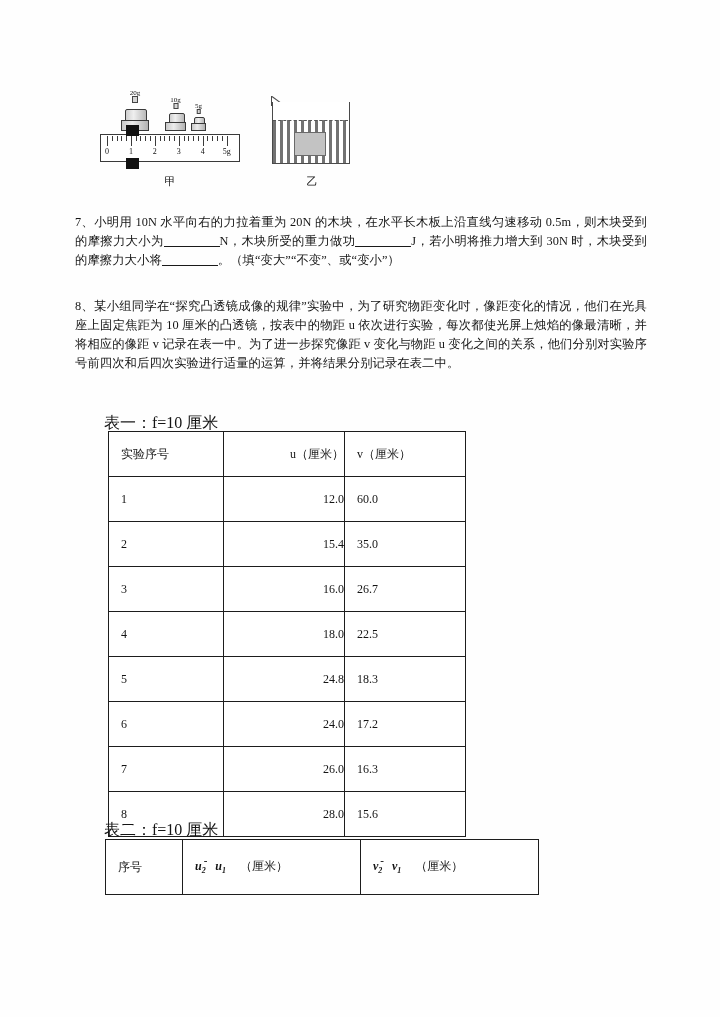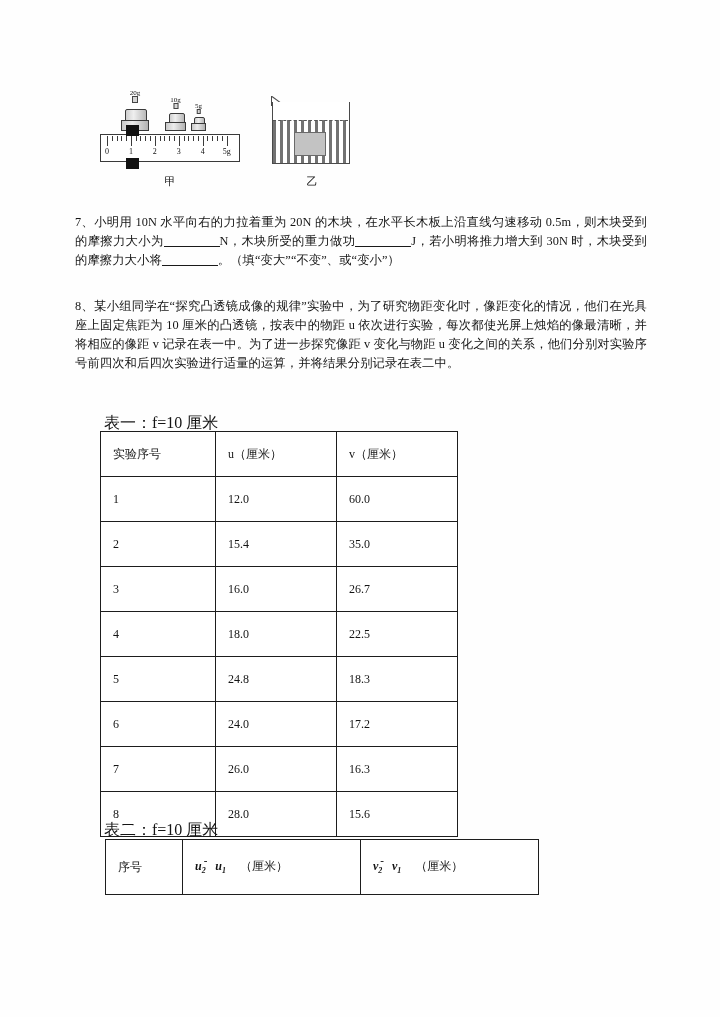--- a/index.html
+++ b/index.html
@@ -265,24 +265,24 @@
   table.grid td, table.grid th {
     border: 1.2px solid #1d1d1d;
     font-weight: normal;
     font-size: 12px;
     text-align: left;
     padding: 0 0 0 12px;
     color: #141414;
     font-family: "Liberation Serif", "DejaVu Serif", serif;
   }
 
-  #table1 { left: 100px; top: 431px; }
+  #table1 { left: 108px; top: 431px; }
   #table1 td, #table1 th { height: 44px; }
   #table1 .c0 { width: 102px; }
-  #table1 .c1 { width: 108px; }
+  #table1 .c1 { width: 108px; text-align: right; }
   #table1 .c2 { width: 108px; }
 
   #table2 { left: 105px; top: 839px; }
   #table2 th { height: 54px; }
   #table2 .d0 { width: 64px; }
   #table2 .d1 { width: 165px; }
   #table2 .d2 { width: 165px; }
 
   .varcol { white-space: nowrap; }
   .var { font-style: italic; font-weight: bold; position: relative; }

